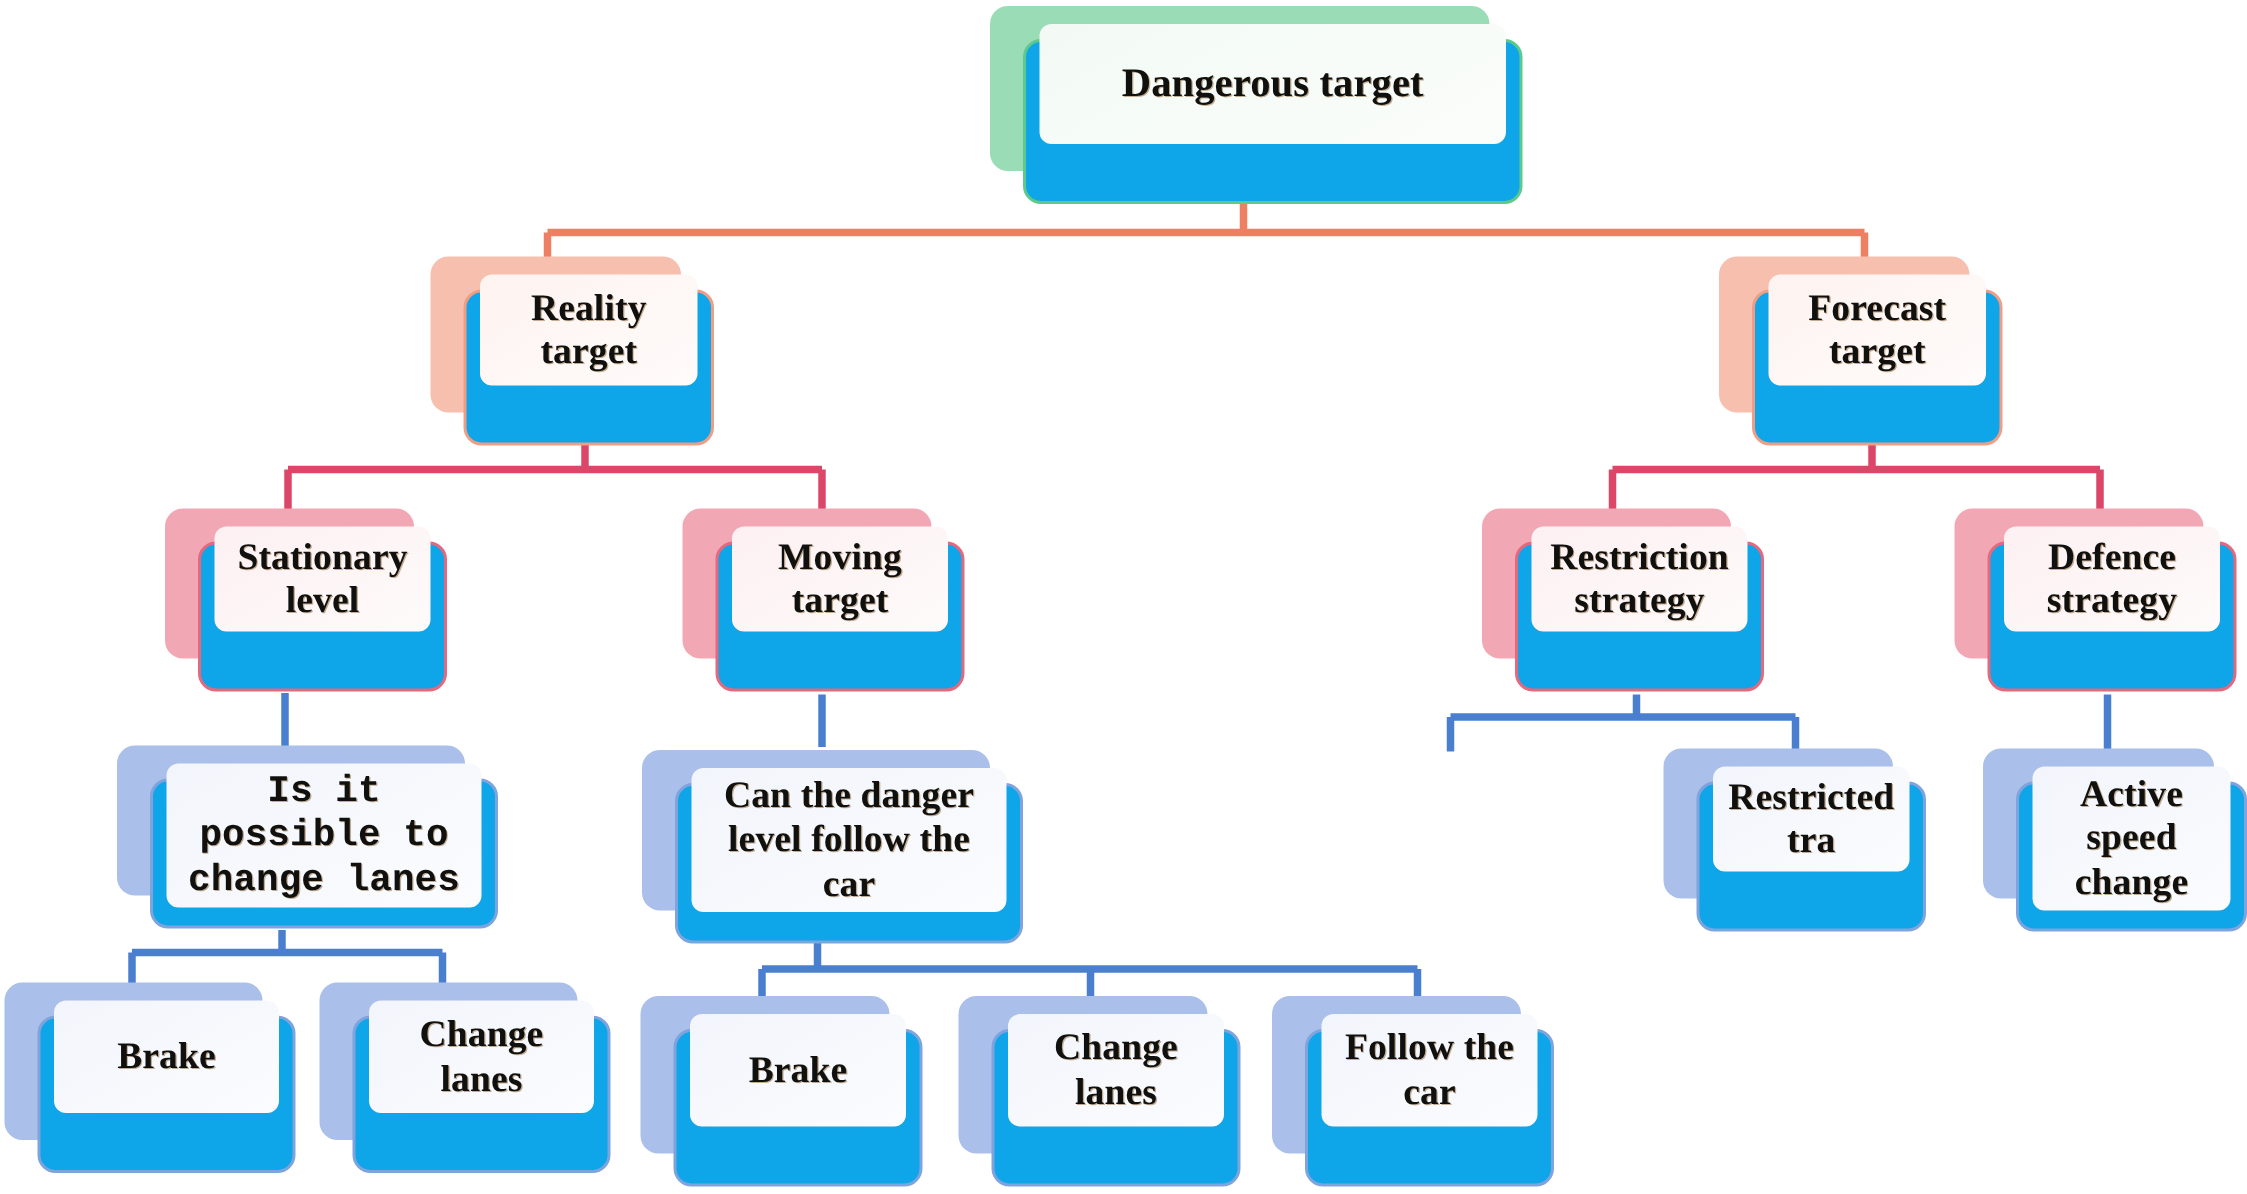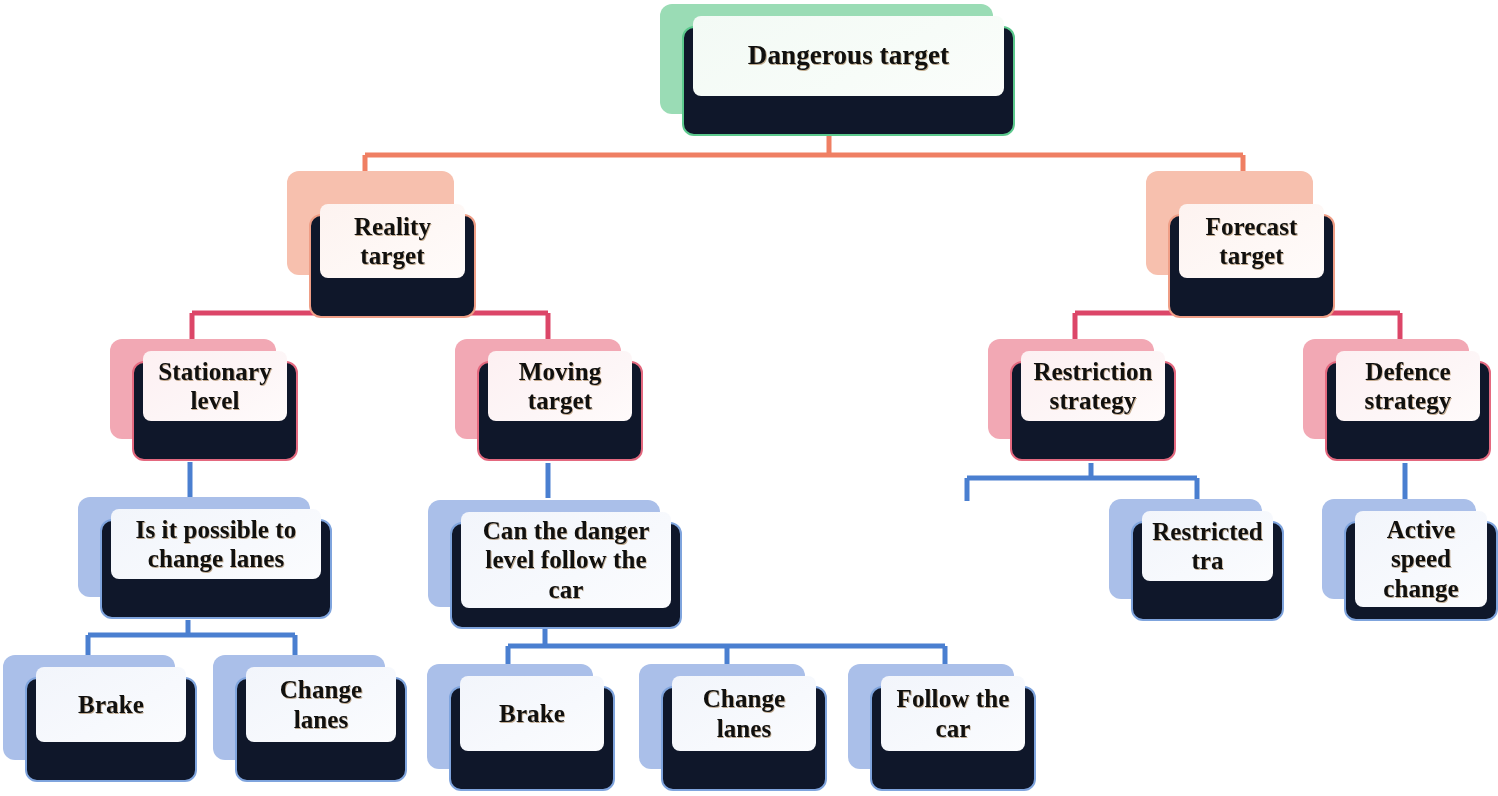--- a/index.html
+++ b/index.html
@@ -19,21 +19,21 @@
   .node .shadow{
     position:absolute;left:0;top:0;
     width:100%;height:100%;
     border-radius:12px;
   }
   .node .box{
     position:absolute;
     left:22px;top:22px;
     width:100%;height:100%;
     border-radius:12px;
-    background:#0f172a;
+    background:#0ea5e9;
     border:2px solid #888;
     box-sizing:border-box;
     display:flex;align-items:center;justify-content:center;
   }
   .node .inner{
     position:absolute;
     left:9px;right:9px;top:-12px;
     min-height:calc(100% - 26px);
     border-radius:8px;
     display:flex;align-items:center;justify-content:center;
@@ -48,21 +48,21 @@
     letter-spacing:.1px;
     text-shadow:0.8px 0.8px 0 rgba(150,110,60,.55);
   }
 
   
   .lv-green .shadow{background:#9adcb5;}
   .lv-green .box{border-color:#5cc98d;}
   .lv-green .inner{background:linear-gradient(150deg,#f3faf5 0%,#f7fcf8 60%,#fbfdfb 100%);}
 
   .lv-salmon .shadow{background:#f7c0ae;}
-  .lv-salmon .box{border-color:#ef9e86;margin-top:21px;}
+  .lv-salmon .box{border-color:#ef9e86;}
   .lv-salmon .inner{background:linear-gradient(150deg,#fdf3f0 0%,#fef8f6 60%,#fffbfa 100%);}
 
   .lv-pink .shadow{background:#f2a8b4;}
   .lv-pink .box{border-color:#e4697f;}
   .lv-pink .inner{background:linear-gradient(150deg,#fdf0f2 0%,#fdf6f7 60%,#fffbfb 100%);}
 
   .lv-blue .shadow{background:#aabfe9;}
   .lv-blue .box{border-color:#7fa4dd;}
   .lv-blue .inner{background:linear-gradient(150deg,#f2f5fb 0%,#f7f9fd 60%,#fbfcfe 100%);}
 </style>
@@ -174,21 +174,21 @@
 
   <div class="node lv-pink" style="left:1303px;top:339px;width:166px;height:100px;">
     <div class="shadow"></div>
     <div class="box">
       <div class="inner">
         <span class="label" style="font-size:25px;">Defence strategy</span>
       </div>
     </div>
   </div>
 
-  <div class="node lv-blue" style="left:78px;top:497px;width:232px;height:100px;">
+  <div class="node lv-blue" style="left:78px;top:497px;width:232px;height:100px;font-family:Liberation Mono, monospace;">
     <div class="shadow"></div>
     <div class="box">
       <div class="inner">
         <span class="label" style="font-size:25px;">Is it possible to change lanes</span>
       </div>
     </div>
   </div>
 
   <div class="node lv-blue" style="left:428px;top:500px;width:232px;height:107px;">
     <div class="shadow"></div>

